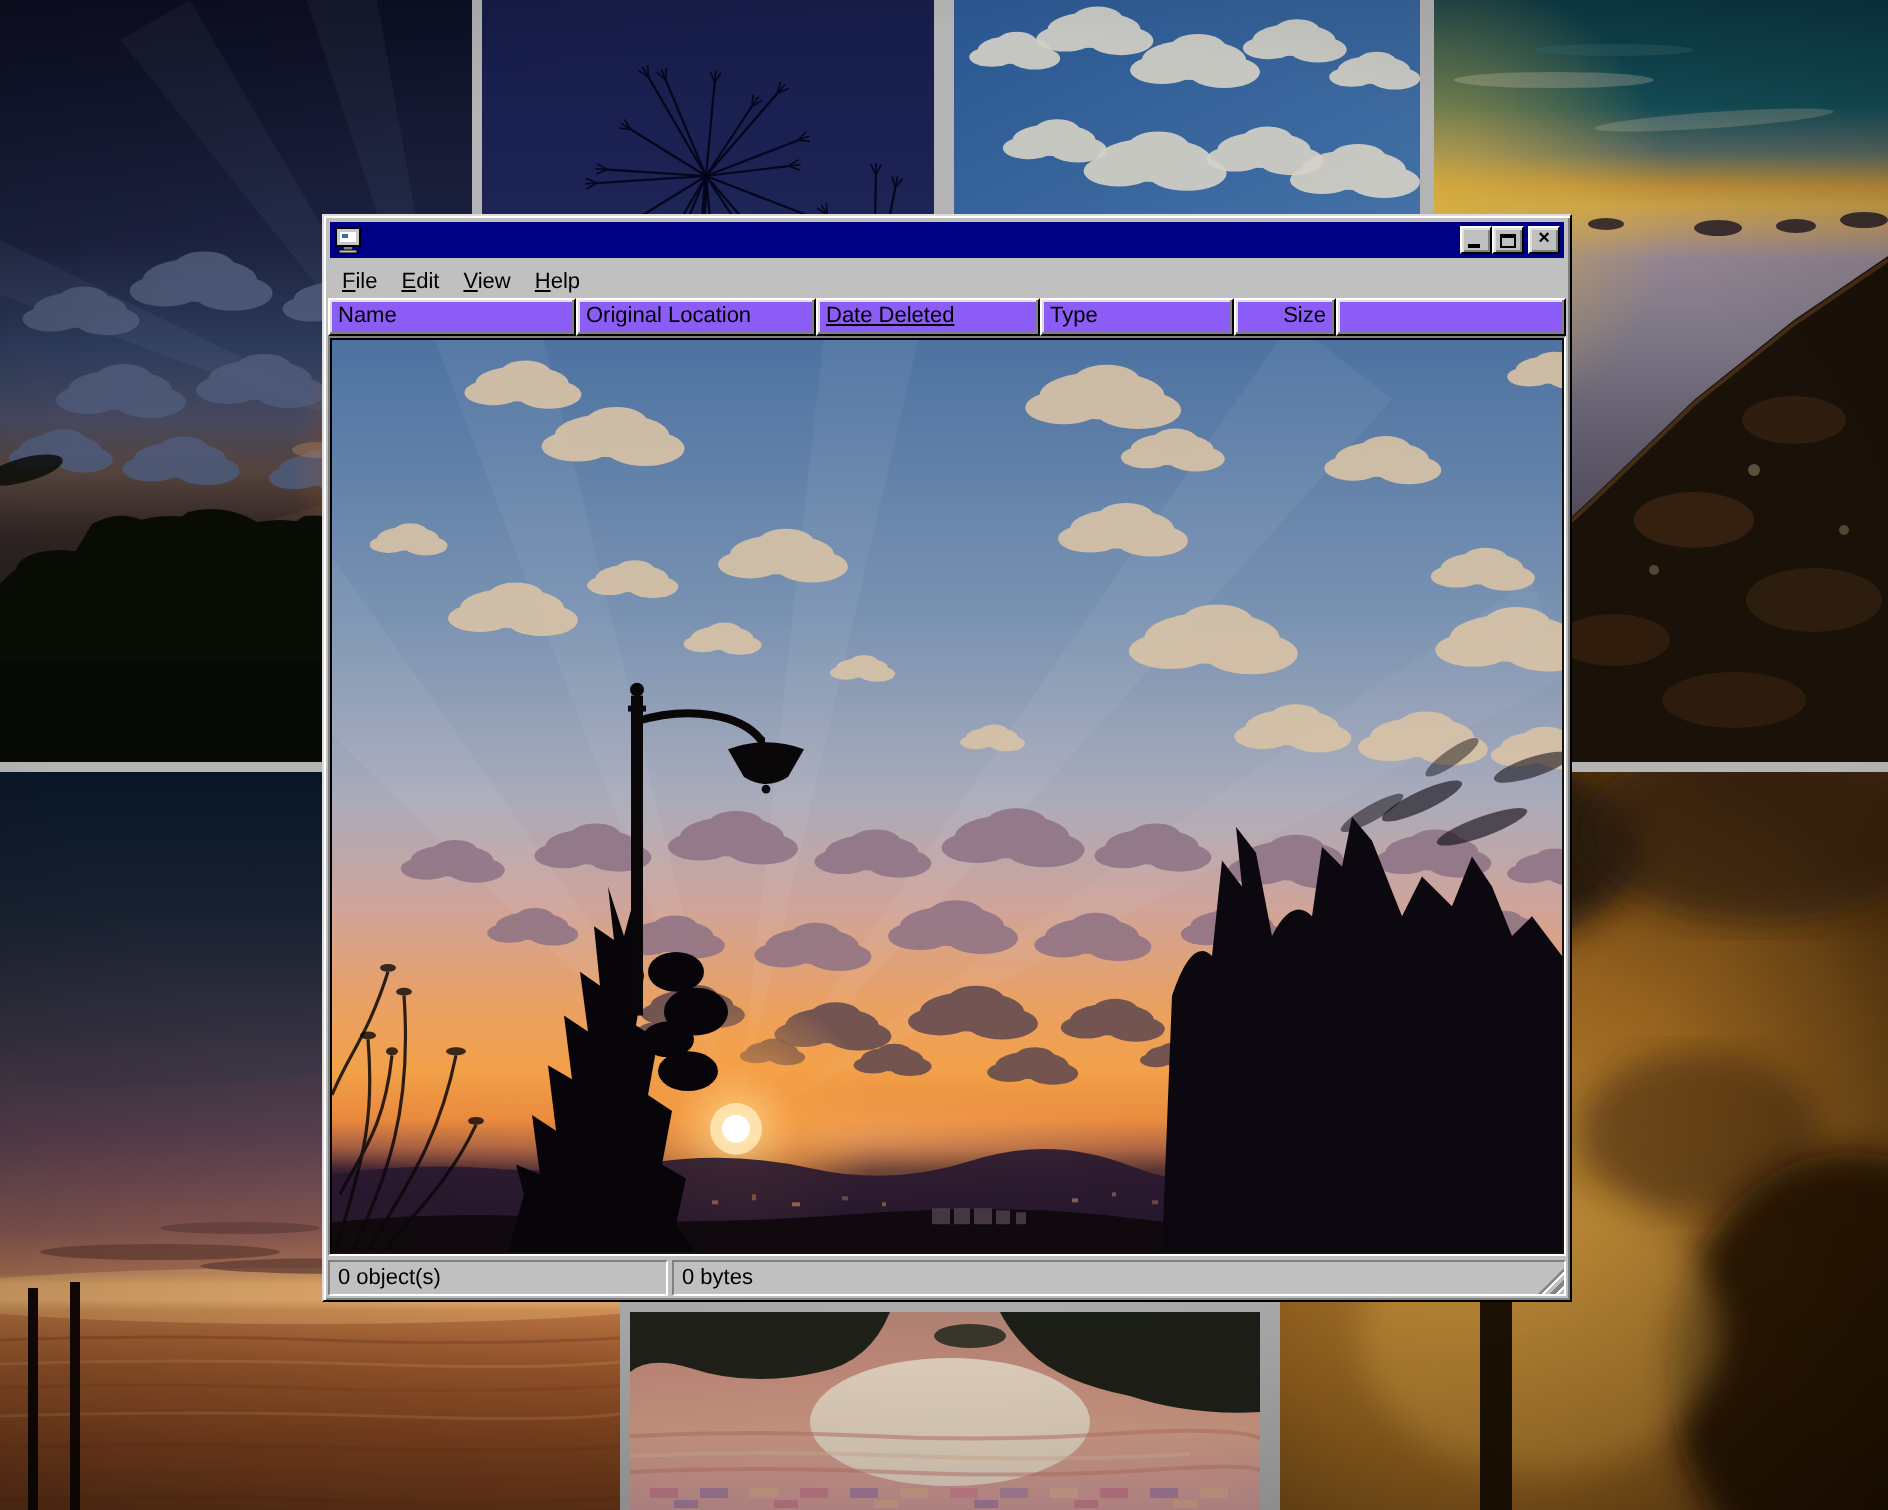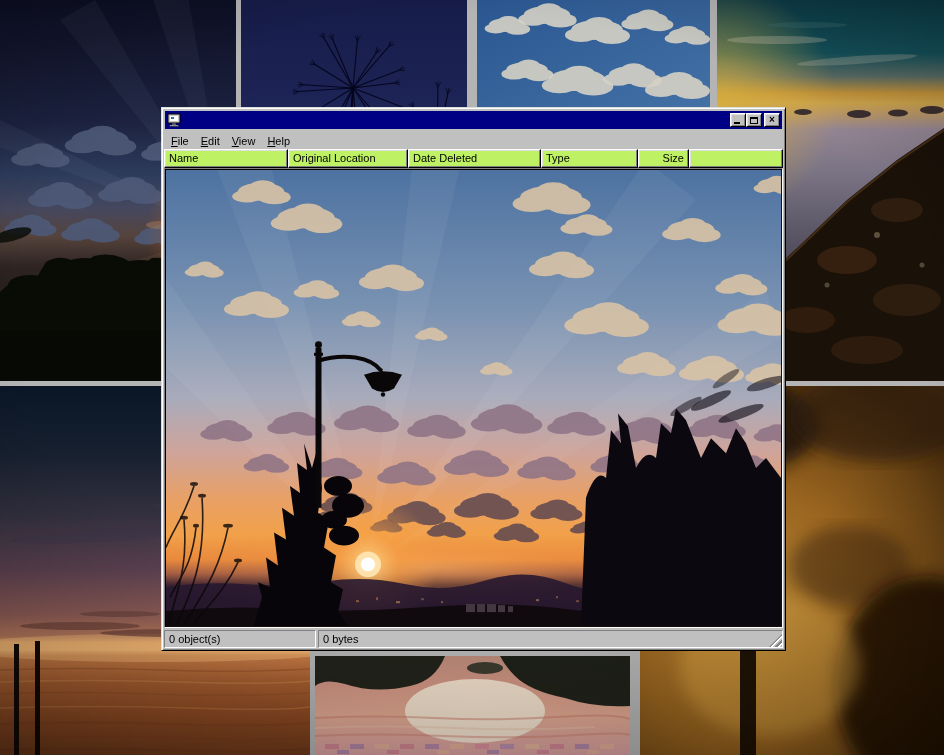--- a/index.html
+++ b/index.html
@@ -37,36 +37,36 @@
     box-shadow: inset 1px 1px 0 #dfdfdf, inset -1px -1px 0 #808080;
     display:flex; align-items:center; justify-content:center; }
   .tb-btn.close { margin-left:2px; font-size:10px; font-weight:bold; color:#000; line-height:10px; }
   .glyph-min { position:absolute; left:3px; bottom:2px; width:6px; height:2px; background:#000; }
   .glyph-max { width:8px; height:7px; border:1px solid #000; border-top-width:2px; }
 
   .menubar { height:19px; flex:0 0 19px; display:flex; align-items:flex-end; padding-left:1px; }
   .menu-item { font-size:11px; color:#000; padding:2px 6px; }
 
   .headerrow { height:19px; flex:0 0 19px; display:flex; }
-  .hcell { background:#bef264; font-size:11px; color:#000; line-height:16px; padding:0 4px;
+  .hcell { background:#8b5cf6; font-size:11px; color:#000; line-height:16px; padding:0 4px;
     border:1px solid; border-color:#fff #000 #000 #fff;
     box-shadow: inset -1px -1px 0 #808080, inset 1px 1px 0 #dfdfdf;
     overflow:hidden; white-space:nowrap; }
-  .hcell.c0{width:124px;} .hcell.c1{width:120px;} .hcell.c2{width:133px;}
+  .hcell.c0{width:124px;} .hcell.c1{width:120px;} .hcell.c2{width:112px;text-decoration:underline;}
   .hcell.c3{width:97px;} .hcell.c4{width:51px; text-align:right;} .hcell.c5{flex:1;}
 
   .listview { flex:1 1 auto; position:relative; overflow:hidden;
     border:1px solid; border-color:#808080 #fff #fff #808080;
     box-shadow: inset 1px 1px 0 #000; background:#18120f; }
   .listview svg { position:absolute; inset:1px; width:calc(100% - 2px); height:calc(100% - 2px); }
 
   .statusbar { height:20px; flex:0 0 20px; display:flex; gap:2px; padding-top:2px; }
   .status-panel { border:1px solid; border-color:#808080 #fff #fff #808080;
     font-size:11px; color:#000; line-height:16px; padding:0 4px; overflow:hidden; white-space:nowrap; }
-  .status-panel.p1 { width:152px; }
+  .status-panel.p1 { width:170px; }
   .status-panel.p2 { flex:1; position:relative; }
   .grip { position:absolute; right:0; bottom:0; width:13px; height:13px;
     background: repeating-linear-gradient(-45deg, #c0c0c0 0 2px, #fff 2px 3px, #848484 3px 5px);
     clip-path: polygon(100% 0, 100% 100%, 0 100%); }
 </style>
 </head>
 <body>
 
 <div class="collage">
 

